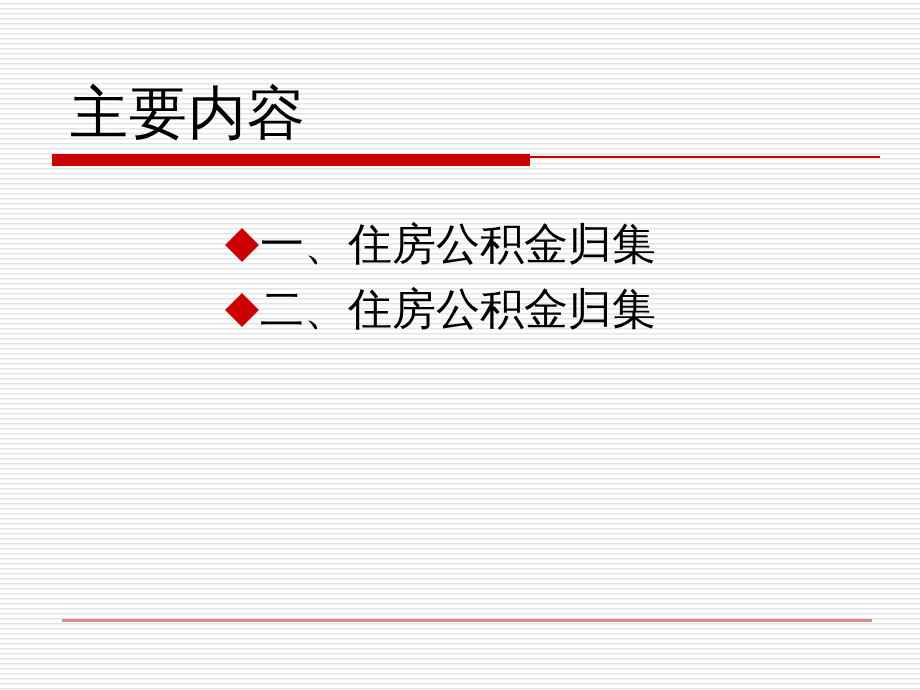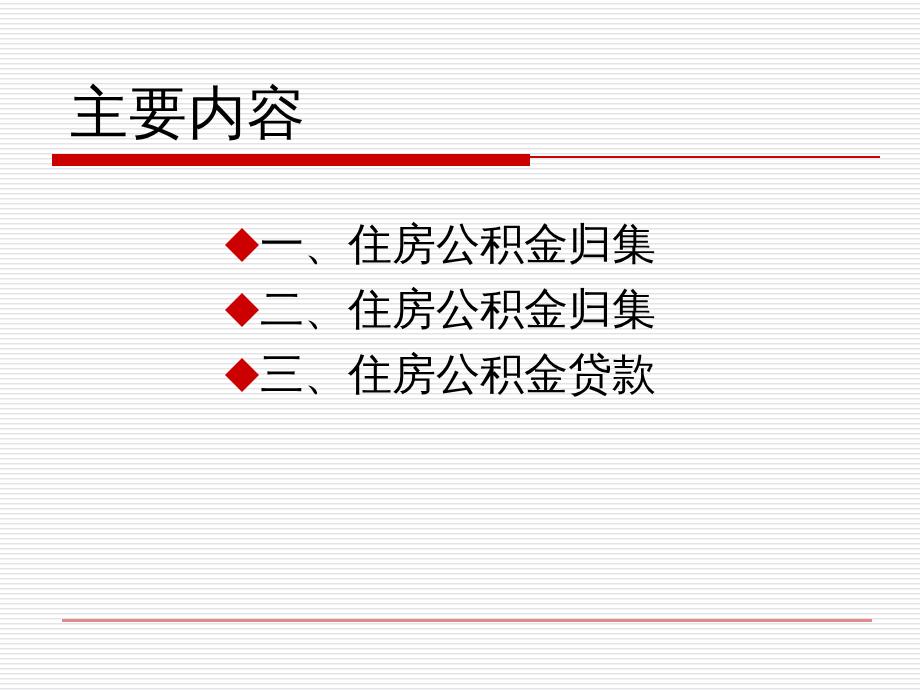--- a/index.html
+++ b/index.html
@@ -127,23 +127,19 @@
     <div class="bullet-row">
       <span class="bullet-diamond"></span>
       <span class="bullet-text">一、住房公积金归集</span>
     </div>
 
     <div class="bullet-row">
       <span class="bullet-diamond"></span>
       <span class="bullet-text">二、住房公积金归集</span>
     </div>
 
-    <div class="bullet-row">
-      <span class="bullet-diamond"></span>
-      <span class="bullet-text">三、住房公积金贷款</span>
-    </div>
 
 
   </div>
 
   <div id="bottom-rule"></div>
 
 </div>
 
 </body></html>

